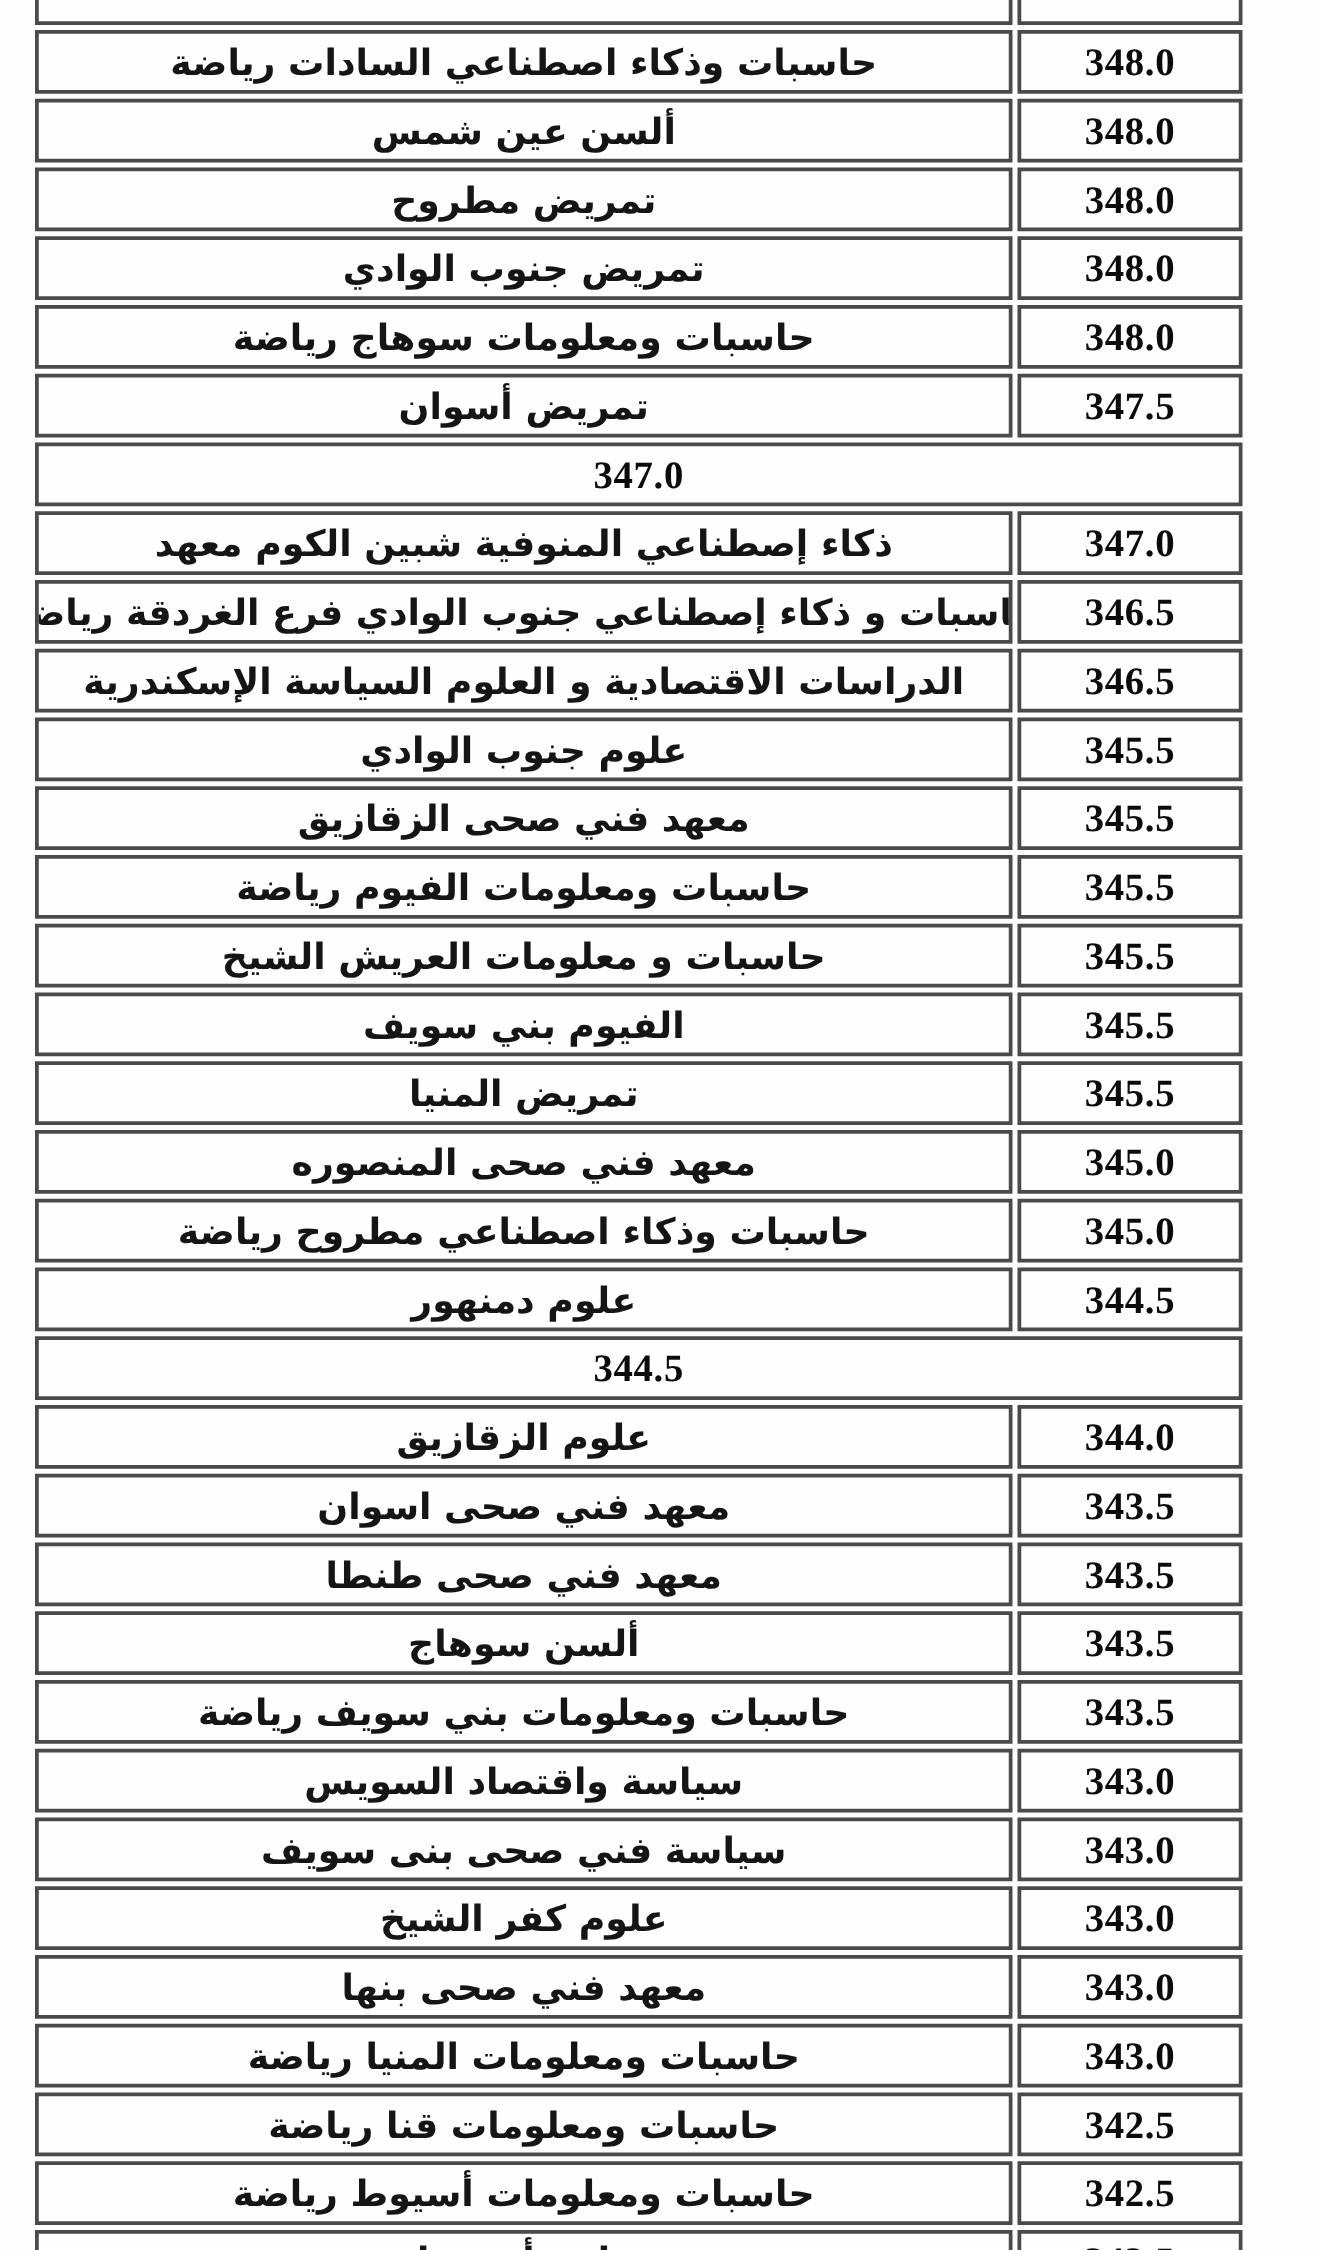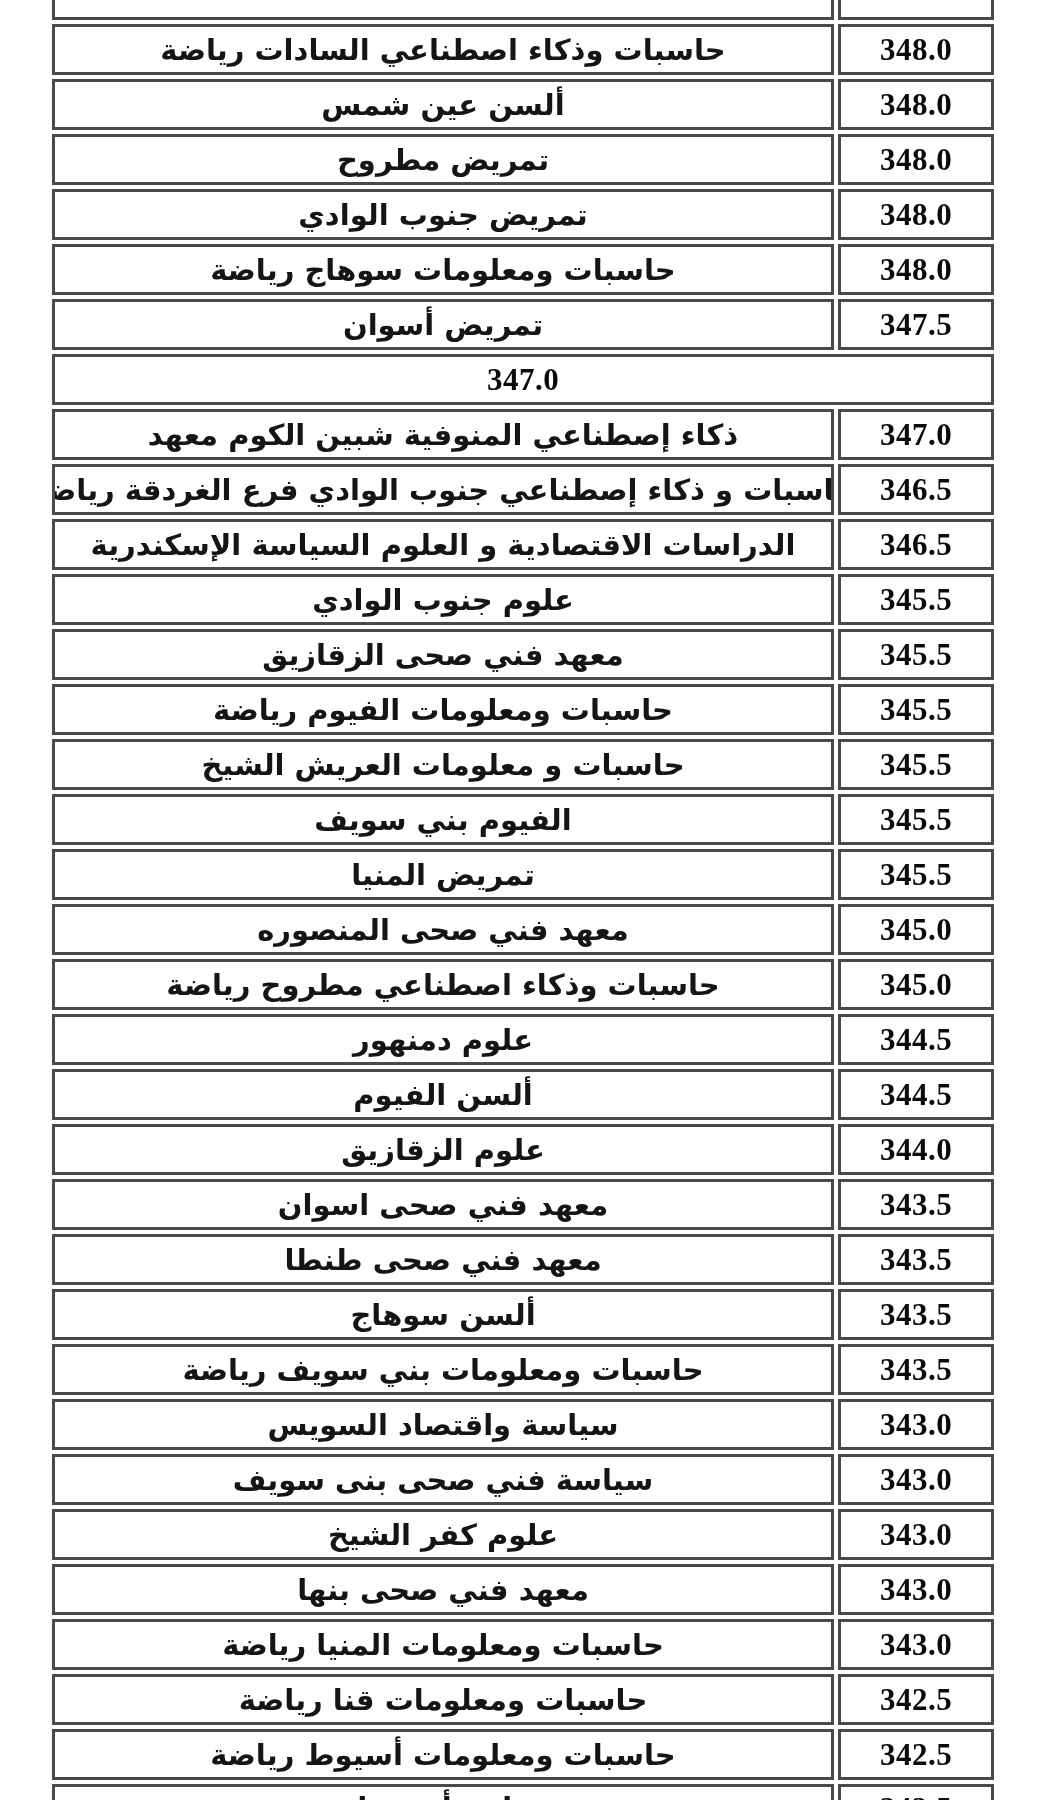--- a/index.html
+++ b/index.html
@@ -22,21 +22,20 @@
     width: 966px;
     display: flex;
     flex-direction: column;
     gap: 4px;
   }
   .t-row {
     display: flex;
     gap: 4px;
     height: 51px;
     flex: none;
-    margin-left: 24px;
   }
   .cell {
     box-sizing: border-box;
     border: 3px solid #4a4a4a;
     background: #fefefe;
     display: flex;
     align-items: center;
     justify-content: center;
     overflow: hidden;
   }
@@ -142,21 +141,20 @@
       </div>
       <div class="t-row">
         <div class="cell name-cell">حاسبات وذكاء اصطناعي مطروح رياضة</div>
         <div class="cell score-cell">345.0</div>
       </div>
       <div class="t-row">
         <div class="cell name-cell">علوم دمنهور</div>
         <div class="cell score-cell">344.5</div>
       </div>
       <div class="t-row">
-        <div class="cell name-cell">ألسن الفيوم</div>
         <div class="cell score-cell">344.5</div>
       </div>
       <div class="t-row">
         <div class="cell name-cell">علوم الزقازيق</div>
         <div class="cell score-cell">344.0</div>
       </div>
       <div class="t-row">
         <div class="cell name-cell">معهد فني صحى اسوان</div>
         <div class="cell score-cell">343.5</div>
       </div>

